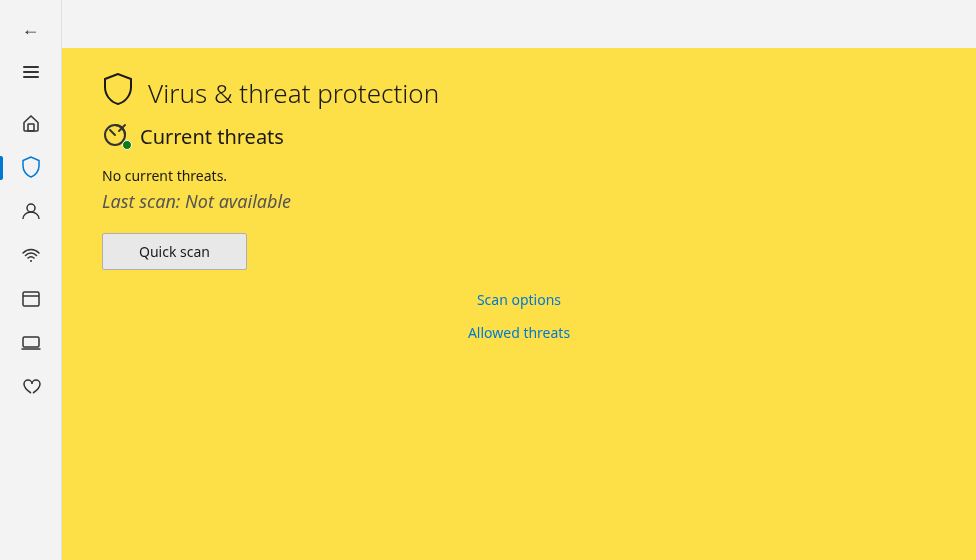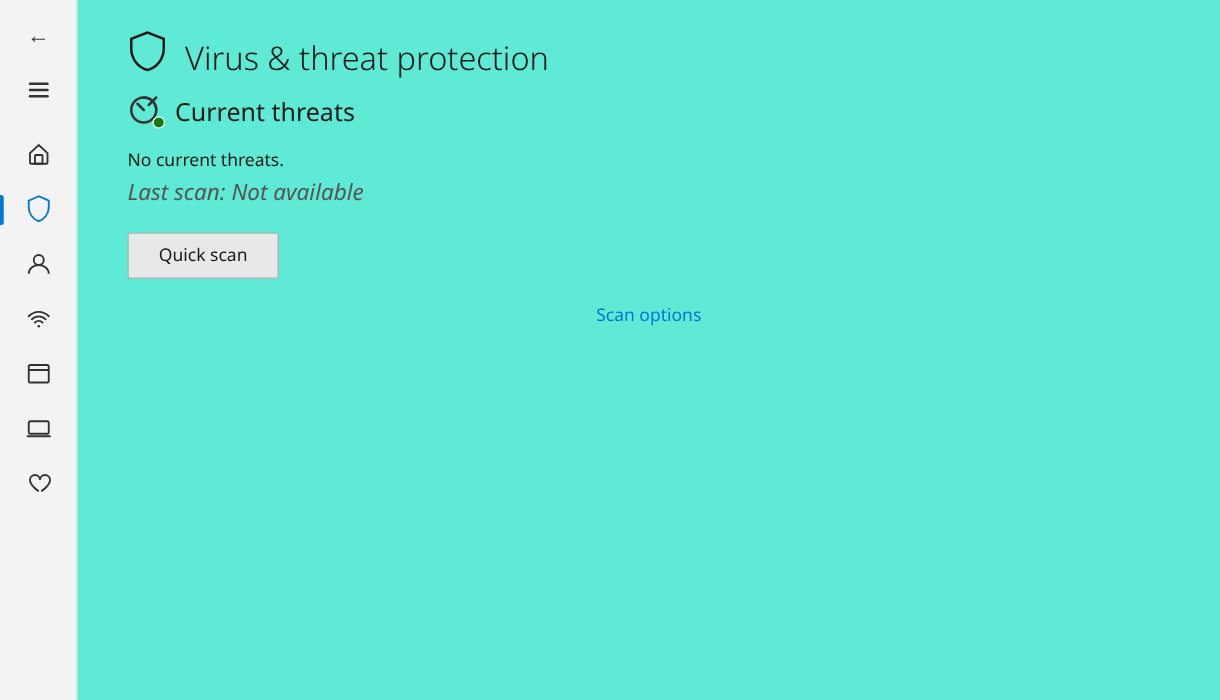--- a/index.html
+++ b/index.html
@@ -59,23 +59,24 @@
     }
 
     .sidebar-icon {
       font-size: 18px;
       line-height: 1;
     }
 
     
     .main-content {
       flex: 1;
-      background: #5eead4;
+      background: #fde047;
       padding: 24px 40px;
       overflow-y: auto;
+      margin-top: 48px;
     }
 
     
     .page-header {
       display: flex;
       align-items: center;
       gap: 14px;
       margin-bottom: 8px;
     }
 
@@ -141,21 +142,21 @@
     .last-scan {
       font-size: 18px;
       color: #555;
       margin-bottom: 20px;
       font-style: italic;
     }
 
     
     .quick-scan-btn {
       display: inline-block;
-      padding: 8px 24px;
+      padding: 8px 36px;
       background: #e8e8e8;
       border: 1px solid #b0b0b0;
       border-radius: 2px;
       font-size: 14px;
       color: #1a1a1a;
       cursor: pointer;
       font-family: 'Segoe UI', system-ui, sans-serif;
       margin-bottom: 20px;
     }
 
@@ -295,13 +296,14 @@
     </div>
     <h2 class="section-title">Current threats</h2>
   </div>
 
   <p class="threat-status">No current threats.</p>
   <p class="last-scan">Last scan: Not available</p>
 
   <button class="quick-scan-btn">Quick scan</button>
 
   <a class="action-link">Scan options</a>
+  <a class="action-link">Allowed threats</a>
 </div>
 
 </body></html>

